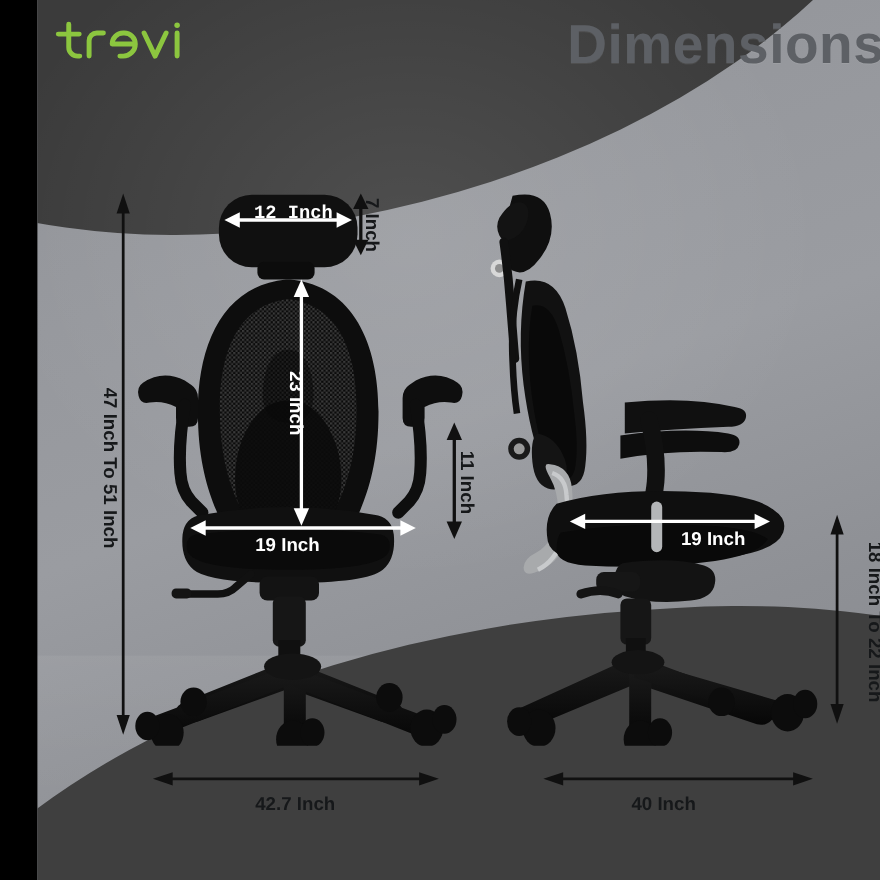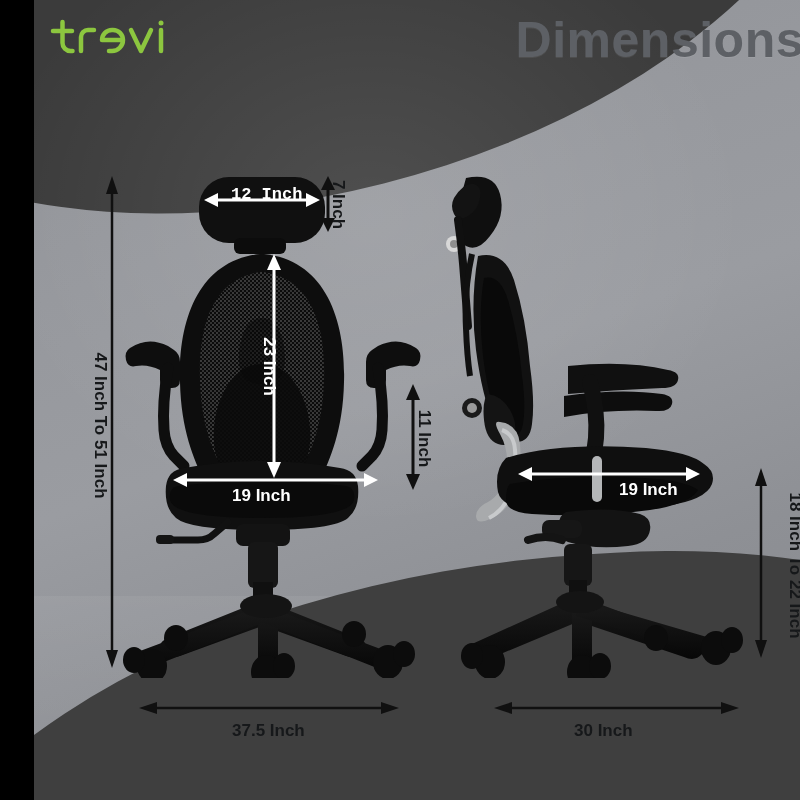--- a/index.html
+++ b/index.html
@@ -322,24 +322,24 @@
   </div>
   <div class="dim-label dark vert" style="left:688px;top:557px;transform:rotate(90deg);">18 Inch To 22 Inch</div>
 
   <div class="dim" style="left:105px;top:700px;width:260px;height:16px;">
     <svg viewBox="0 0 260 16" width="260" height="16">
       <line x1="10" y1="8" x2="250" y2="8" stroke="#101010" stroke-width="2.5"></line>
       <polygon points="0,8 18,2 18,14" fill="#101010"></polygon>
       <polygon points="260,8 242,2 242,14" fill="#101010"></polygon>
     </svg>
   </div>
-  <div class="dim-label dark" style="left:198px;top:722px;">37.5 Inch</div>
+  <div class="dim-label dark" style="left:198px;top:722px;">42.7 Inch</div>
 
   <div class="dim" style="left:460px;top:700px;width:245px;height:16px;">
     <svg viewBox="0 0 245 16" width="245" height="16">
       <line x1="10" y1="8" x2="235" y2="8" stroke="#101010" stroke-width="2.5"></line>
       <polygon points="0,8 18,2 18,14" fill="#101010"></polygon>
       <polygon points="245,8 227,2 227,14" fill="#101010"></polygon>
     </svg>
   </div>
-  <div class="dim-label dark" style="left:540px;top:722px;">30 Inch</div>
+  <div class="dim-label dark" style="left:540px;top:722px;">40 Inch</div>
 
 </div>
 
 </body></html>

